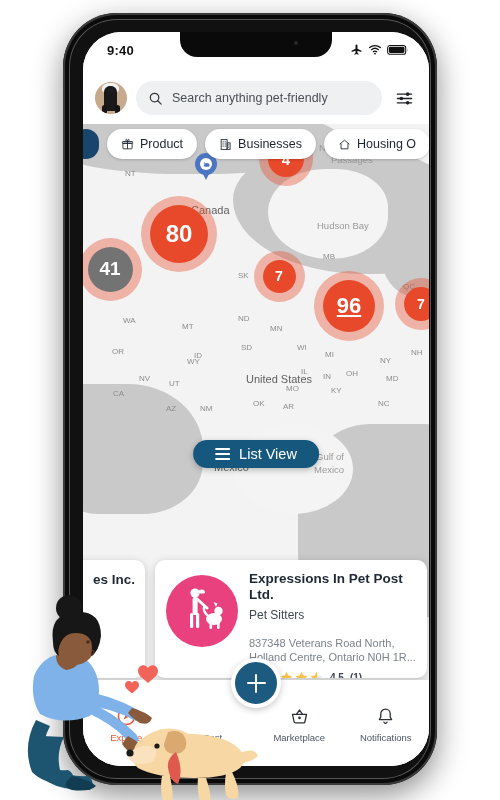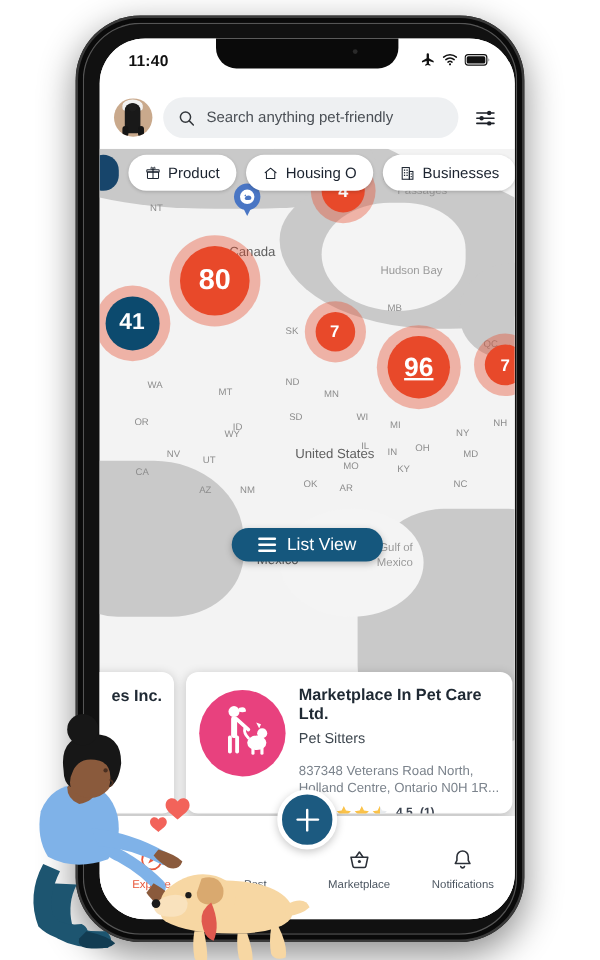--- a/index.html
+++ b/index.html
@@ -243,21 +243,21 @@
                   <svg width="9" height="9" viewBox="0 0 24 24">
                     <path d="M5 14 q2 -6 8 -6 q7 0 7 6 q0 4 -5 4 h-6 q-4 0 -4 -4 z" fill="#d2a055"></path>
                     <path d="M4 9 l3 -4 l2 5 z" fill="#d2a055"></path>
                   </svg>
                 </span>
               </div>
             </div>
         <div id="map-clusters">
               <div class="cluster" style="left: 185px; top: 17px; width: 36px; height: 36px; background: rgb(232, 73, 42); font-size: 15px;">4</div>
               <div class="cluster" style="left: 67px; top: 81px; width: 58px; height: 58px; background: rgb(232, 73, 42); font-size: 24px;">80</div>
-              <div class="cluster" style="left: 4.5px; top: 122.5px; width: 45px; height: 45px; background: #0c4a6e; font-size: 19px;">41</div>
+              <div class="cluster" style="left: 4.5px; top: 122.5px; width: 45px; height: 45px; background: #737373; font-size: 19px;">41</div>
               <div class="cluster" style="left: 179.5px; top: 135.5px; width: 33px; height: 33px; background: rgb(232, 73, 42); font-size: 14px;">7</div>
               <div class="cluster" style="left: 240px; top: 156px; width: 52px; height: 52px; background: rgb(232, 73, 42); font-size: 22px; text-decoration: underline;">96</div>
               <div class="cluster" style="left: 321px; top: 163px; width: 34px; height: 34px; background: rgb(232, 73, 42); font-size: 14px;">7</div>
             </div>
 
         <div class="listview">
           <span class="burger">
                 <i></i>
                 <i></i>
                 <i></i>
@@ -285,21 +285,21 @@
 
               <ellipse cx="48" cy="44" rx="8" ry="6" fill="#fff"></ellipse>
               <circle cx="52.5" cy="36" r="4.2" fill="#fff"></circle>
               <path d="M50 32 l-2.5 -5 l4 1.5 z" fill="#fff"></path>
               <rect x="43.5" y="47" width="2.6" height="7" rx="1.3" fill="#fff"></rect>
               <rect x="51" y="47" width="2.6" height="7" rx="1.3" fill="#fff"></rect>
               <path d="M41 40 q-4 -4 -3 -8" stroke="#fff" stroke-width="2.4" fill="none" stroke-linecap="round"></path>
             </svg>
           </div>
           <div class="card-body">
-            <div class="card-title">Marketplace In Pet Care Ltd.</div>
+            <div class="card-title">Expressions In Pet Post Ltd.</div>
             <div class="card-cat">Pet Sitters</div>
             <div class="card-addr">837348 Veterans Road North, Holland Centre, Ontario N0H 1R...</div>
             <div class="card-rating">
               <span class="stars" id="stars">
                     <svg width="15" height="15" viewBox="0 0 24 24">
                       <path d="M12 2.6 l2.9 6 6.6 .9 -4.8 4.6 1.2 6.5 -5.9 -3.1 -5.9 3.1 1.2 -6.5 -4.8 -4.6 6.6 -.9 z" fill="#fbc34a"></path>
                     </svg>
                     <svg width="15" height="15" viewBox="0 0 24 24">
                       <path d="M12 2.6 l2.9 6 6.6 .9 -4.8 4.6 1.2 6.5 -5.9 -3.1 -5.9 3.1 1.2 -6.5 -4.8 -4.6 6.6 -.9 z" fill="#fbc34a"></path>
                     </svg>
@@ -370,41 +370,41 @@
             <rect x="2.5" y="6.5" width="19" height="3.6" rx="1" fill="none" stroke="#1c2430" stroke-width="1.6"></rect>
             <path d="M12 6.5 V20" stroke="#1c2430" stroke-width="1.6"></path>
             <path d="M12 6.5 C 9 6.5 7.5 2.5 10 2.5 C 11.6 2.5 12 5 12 6.5 Z" fill="none" stroke="#1c2430" stroke-width="1.4"></path>
             <path d="M12 6.5 C 15 6.5 16.5 2.5 14 2.5 C 12.4 2.5 12 5 12 6.5 Z" fill="none" stroke="#1c2430" stroke-width="1.4"></path>
           </svg>
           <span>Product</span>
         </div>
 
         <div class="chip">
           <svg width="13" height="13" viewBox="0 0 24 24">
-            <path d="M3.6 11 L12 4 L20.4 11" fill="none" stroke="#1c2430" stroke-width="1.6" stroke-linejoin="round" stroke-linecap="round"></path>
-            <path d="M5.6 10.4 V20 h12.8 V10.4" fill="none" stroke="#1c2430" stroke-width="1.6" stroke-linejoin="round"></path>
-          </svg>
-          <span>Housing O</span>
-        </div>
-
-        <div class="chip">
-          <svg width="13" height="13" viewBox="0 0 24 24">
             <rect x="4" y="3" width="11" height="18" fill="none" stroke="#1c2430" stroke-width="1.6"></rect>
             <rect x="15" y="9" width="5.5" height="12" fill="none" stroke="#1c2430" stroke-width="1.6"></rect>
             <rect x="6.6" y="6" width="2" height="2" fill="#1c2430"></rect>
             <rect x="10.5" y="6" width="2" height="2" fill="#1c2430"></rect>
             <rect x="6.6" y="10" width="2" height="2" fill="#1c2430"></rect>
             <rect x="10.5" y="10" width="2" height="2" fill="#1c2430"></rect>
             <rect x="6.6" y="14" width="2" height="2" fill="#1c2430"></rect>
             <rect x="10.5" y="14" width="2" height="2" fill="#1c2430"></rect>
             <rect x="17" y="12" width="1.8" height="1.8" fill="#1c2430"></rect>
             <rect x="17" y="16" width="1.8" height="1.8" fill="#1c2430"></rect>
           </svg>
           <span>Businesses</span>
         </div>
+
+        <div class="chip">
+          <svg width="13" height="13" viewBox="0 0 24 24">
+            <path d="M3.6 11 L12 4 L20.4 11" fill="none" stroke="#1c2430" stroke-width="1.6" stroke-linejoin="round" stroke-linecap="round"></path>
+            <path d="M5.6 10.4 V20 h12.8 V10.4" fill="none" stroke="#1c2430" stroke-width="1.6" stroke-linejoin="round"></path>
+          </svg>
+          <span>Housing O</span>
+        </div>
       </div>
 
       <div class="searchrow">
         <div class="avatar">
           <span class="dog-head"></span>
           <span class="dog-body"></span>
           <span class="dog-snout"></span>
           <span class="dog-legL"></span>
           <span class="dog-legR"></span>
         </div>
@@ -424,21 +424,21 @@
             <circle cx="8" cy="12" r="2.3" fill="#1d2128"></circle>
             <circle cx="16" cy="17.5" r="2.3" fill="#1d2128"></circle>
           </svg>
         </div>
       </div>
 
       <div class="statusbar">
         <div class="notch">
           <span class="notch-dot"></span>
         </div>
-        <div class="clock">11:40</div>
+        <div class="clock">9:40</div>
         <div class="sb-icons">
           <svg width="13" height="13" viewBox="0 0 24 24">
             <path d="M21 14.5 L13.8 10.4 V4.4 a1.8 1.8 0 0 0 -3.6 0 v6 L3 14.5 v2.1 l7.2 -2.2 v4.2 l-2.3 1.6 v1.4 l4.1 -1.1 l4.1 1.1 v-1.4 l-2.3 -1.6 v-4.2 L21 16.6 Z" fill="#111"></path>
           </svg>
           <svg width="14" height="13" viewBox="0 0 24 24">
             <path d="M2.2 8.4 a15 15 0 0 1 19.6 0" fill="none" stroke="#111" stroke-width="2.4" stroke-linecap="round"></path>
             <path d="M5.6 12.3 a10 10 0 0 1 12.8 0" fill="none" stroke="#111" stroke-width="2.4" stroke-linecap="round"></path>
             <path d="M8.9 16.1 a5.2 5.2 0 0 1 6.2 0" fill="none" stroke="#111" stroke-width="2.4" stroke-linecap="round"></path>
             <circle cx="12" cy="19.6" r="1.7" fill="#111"></circle>
           </svg>

